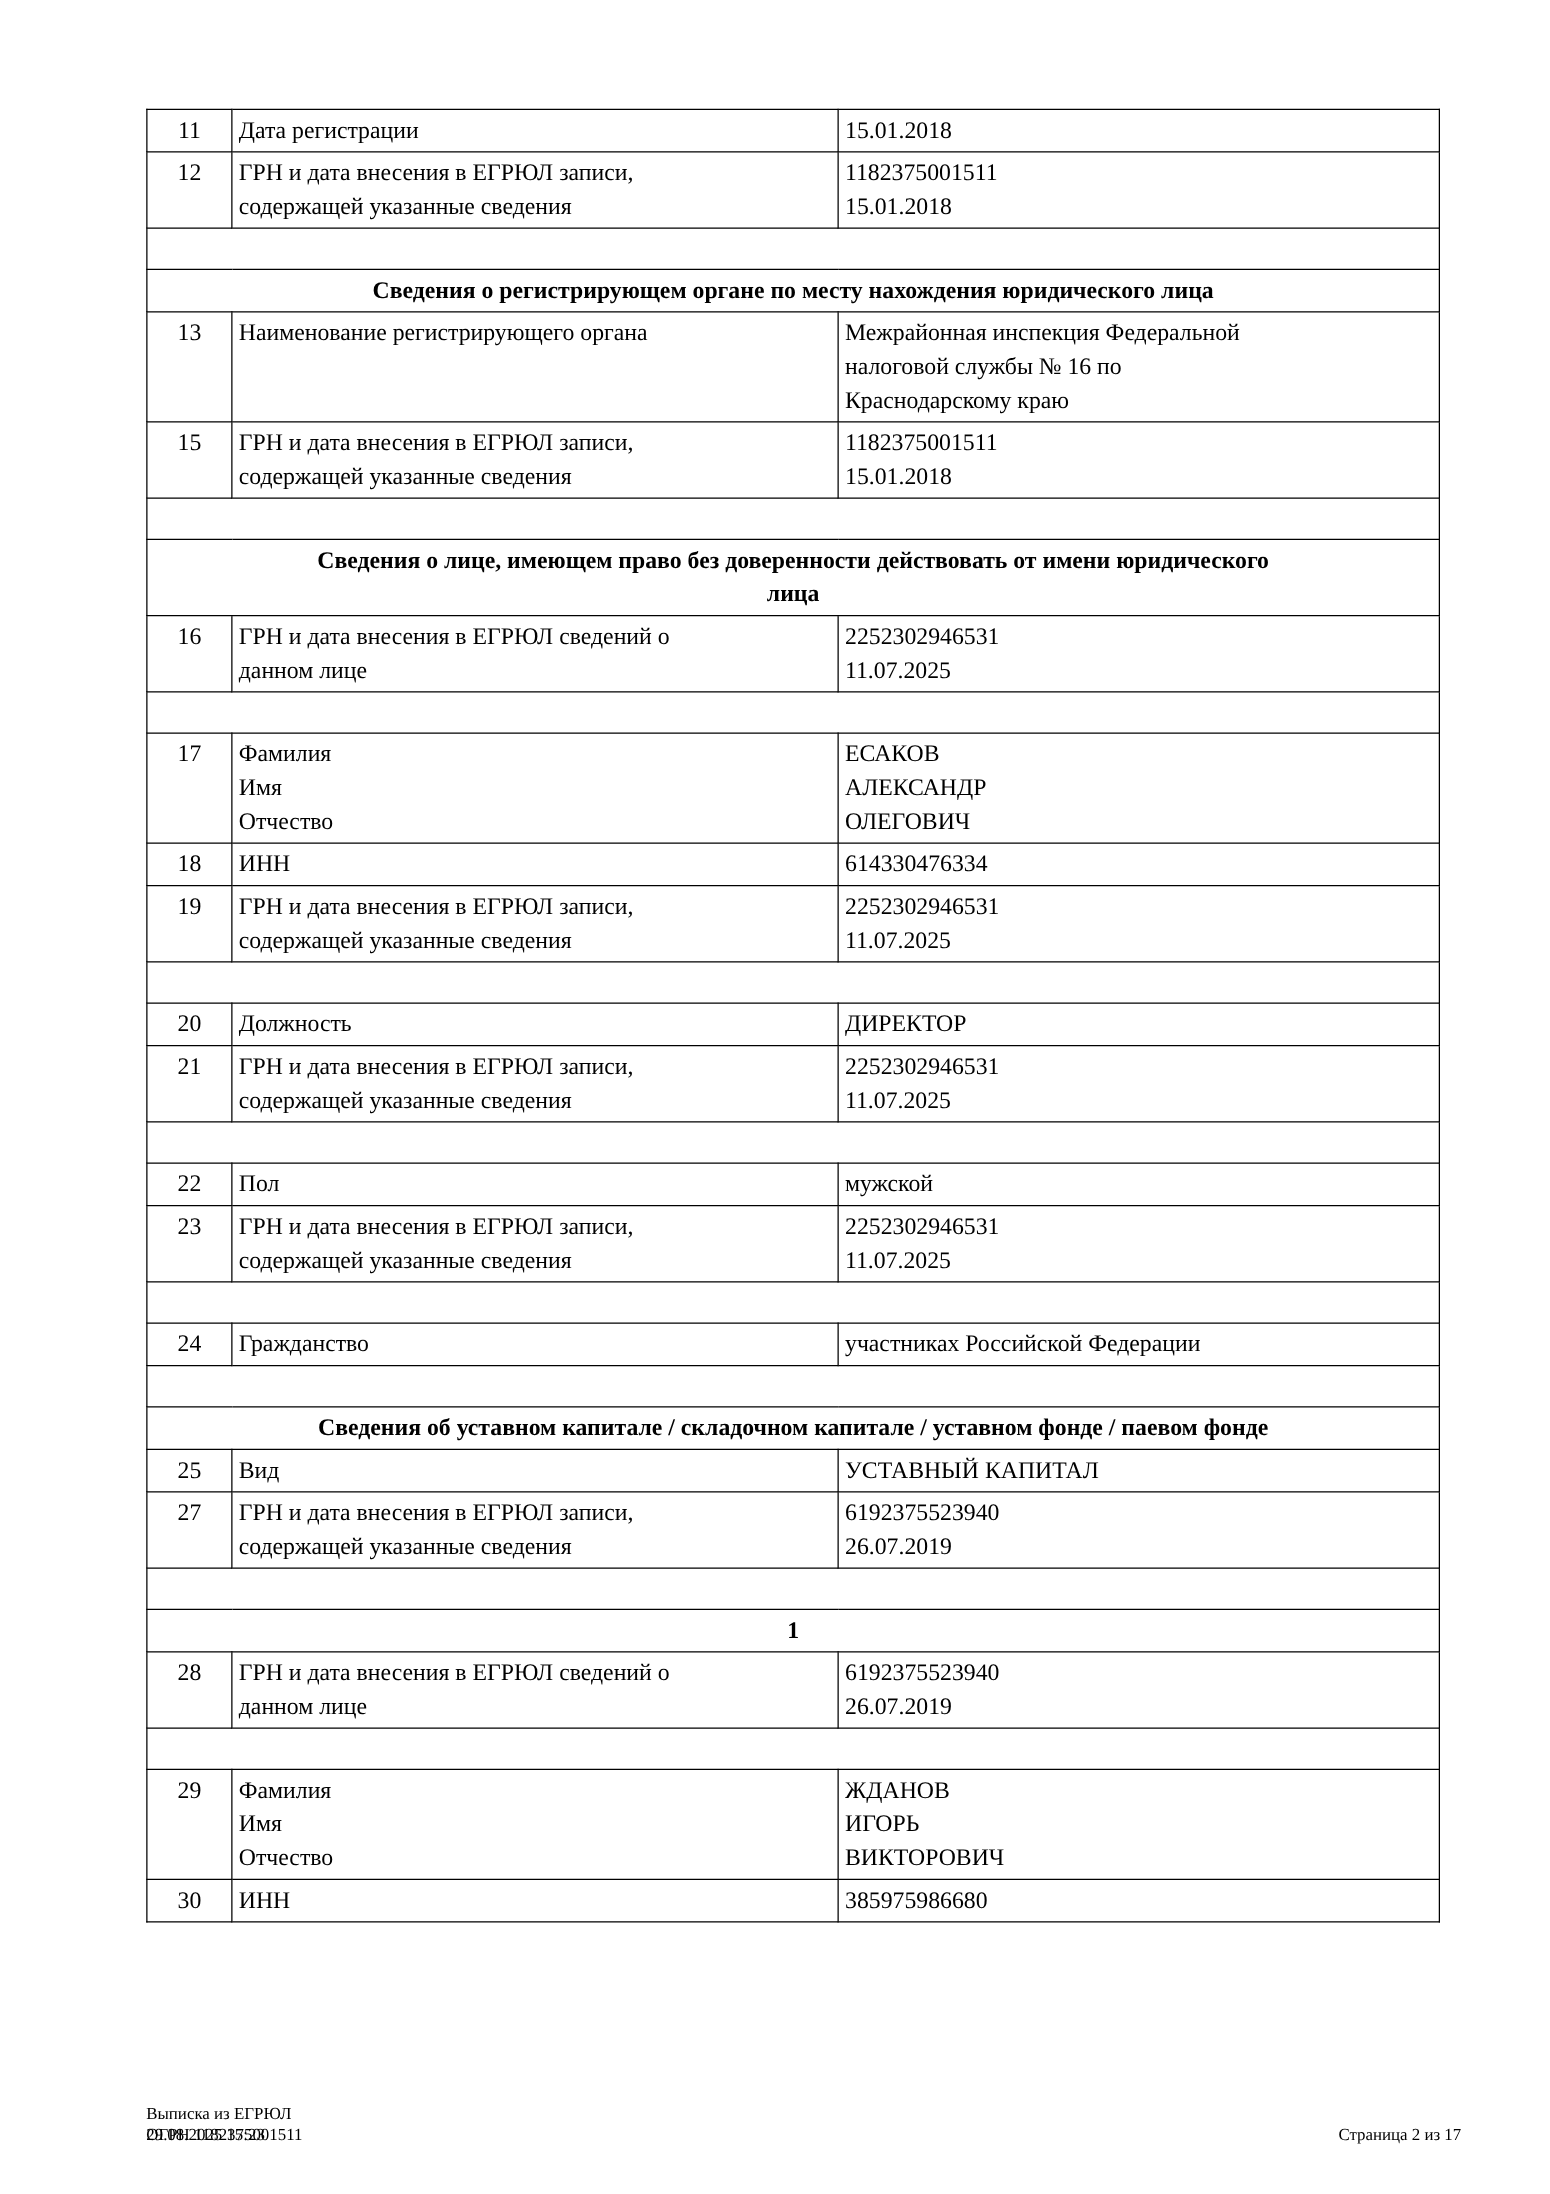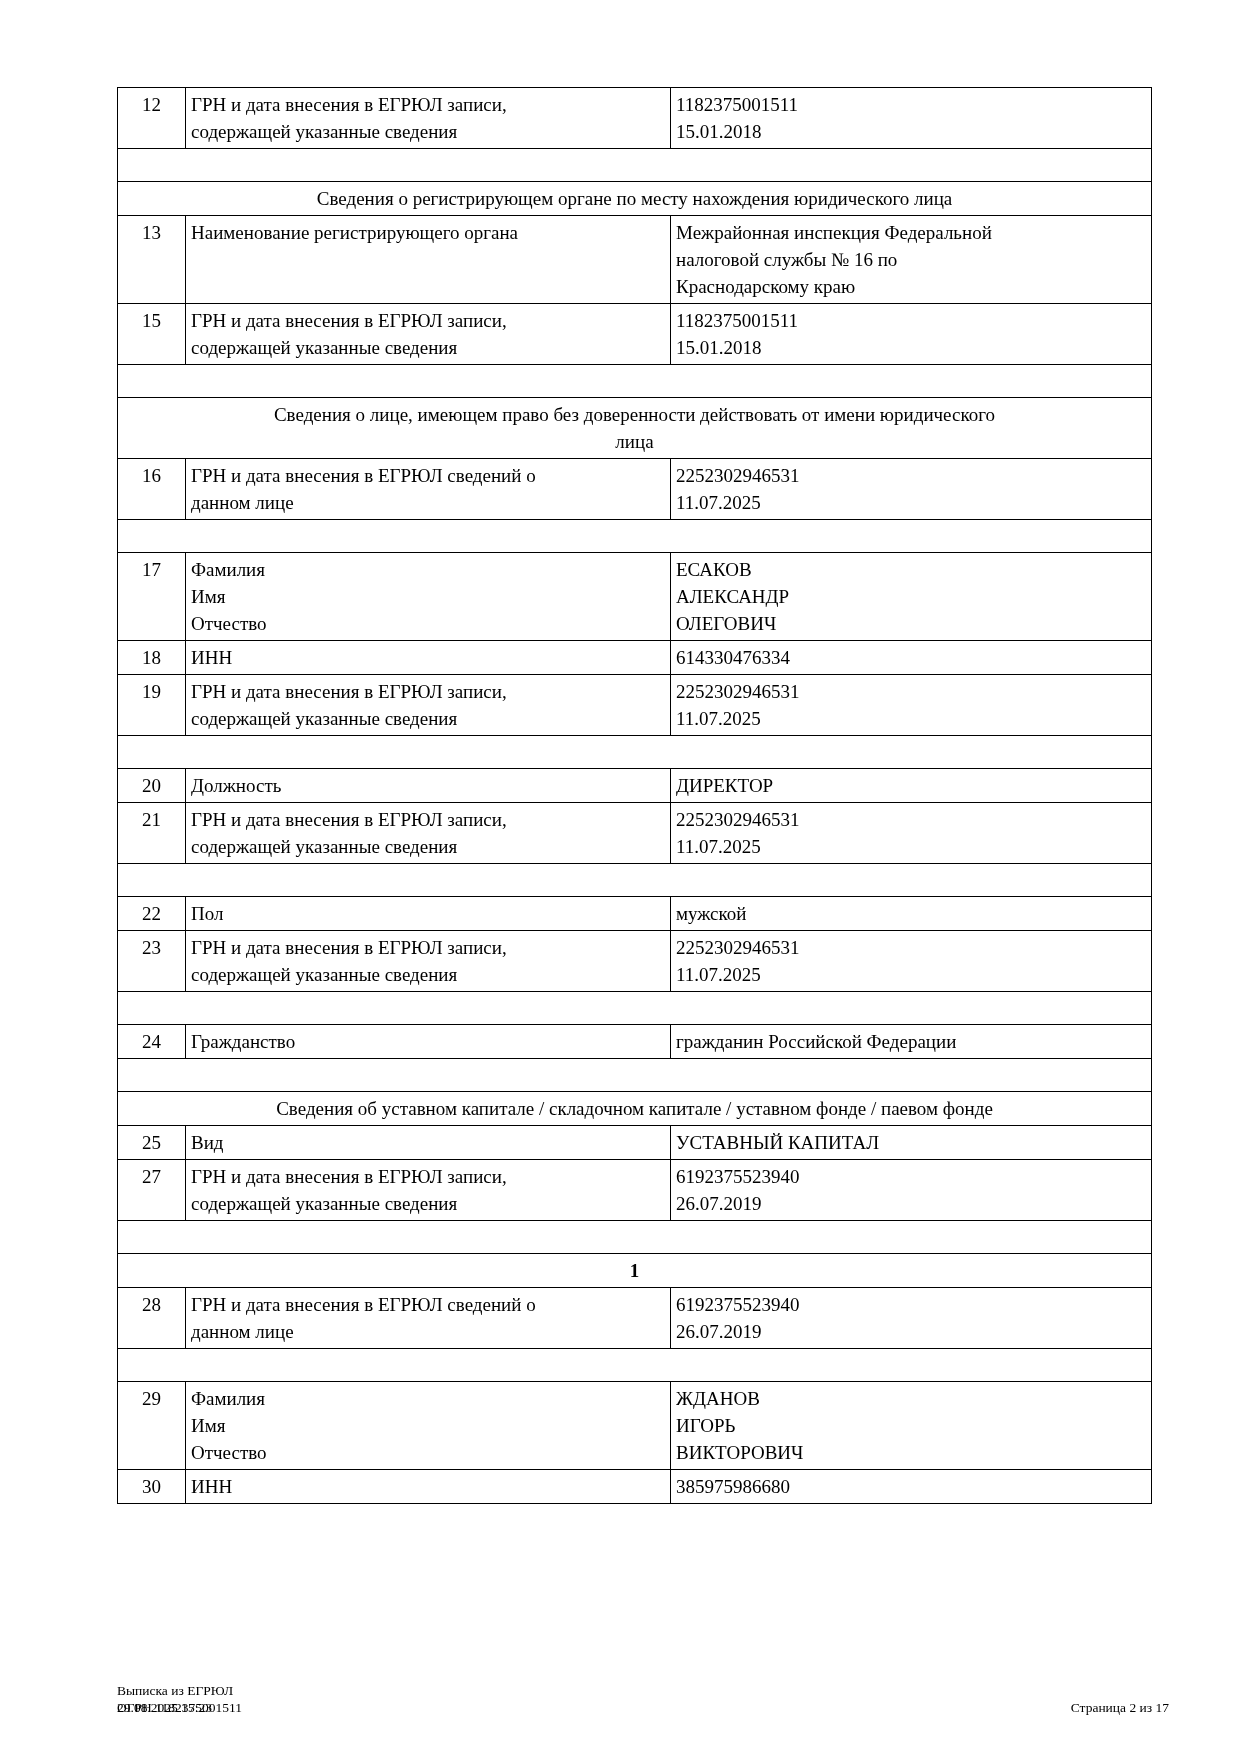--- a/index.html
+++ b/index.html
@@ -17,21 +17,21 @@
     font-size:19px;line-height:27px;
   }
   table.egrul td{
     border:1.5px solid #000;
     vertical-align:top;
     padding:3px 5px;
     white-space:pre-line;
     overflow:hidden;
   }
   td.cell-num{text-align:center;padding-left:0;padding-right:0;}
-  td.section{font-weight:normal;text-align:center;padding-top:5px;padding-bottom:5px;}
+  td.section{font-weight:bold;text-align:center;padding-top:5px;padding-bottom:5px;}
   td.group{font-weight:bold;text-align:center;padding-top:2px;padding-bottom:2px;}
   td.spacer{height:26px;}
   .footer{
     position:absolute;left:117px;top:1682px;width:1034px;
     font-size:13.5px;line-height:17px;color:#000;
   }
   .footer .f-left{position:absolute;left:0;top:0;}
   .footer .f-center{position:absolute;left:0;top:17px;width:100%;text-align:left;}
   .footer .f-right{position:absolute;right:-18px;top:17px;}
 </style>
@@ -41,20 +41,25 @@
 <div class="page">
 
   <table class="egrul">
     <colgroup>
       <col style="width:68px">
       <col style="width:485px">
       <col style="width:481px">
     </colgroup>
     <tbody>
         <tr>
+          <td class="cell-num">11</td>
+          <td class="cell-label">Дата регистрации</td>
+          <td class="cell-value">15.01.2018</td>
+        </tr>
+        <tr>
           <td class="cell-num">12</td>
           <td class="cell-label">ГРН и дата внесения в ЕГРЮЛ записи,
 содержащей указанные сведения</td>
           <td class="cell-value">1182375001511
 15.01.2018</td>
         </tr>
         <tr>
           <td colspan="3" class="spacer"></td>
         </tr>
         <tr>
@@ -141,21 +146,21 @@
 содержащей указанные сведения</td>
           <td class="cell-value">2252302946531
 11.07.2025</td>
         </tr>
         <tr>
           <td colspan="3" class="spacer"></td>
         </tr>
         <tr>
           <td class="cell-num">24</td>
           <td class="cell-label">Гражданство</td>
-          <td class="cell-value">гражданин Российской Федерации</td>
+          <td class="cell-value">участниках Российской Федерации</td>
         </tr>
         <tr>
           <td colspan="3" class="spacer"></td>
         </tr>
         <tr>
           <td colspan="3" class="section">Сведения об уставном капитале / складочном капитале / уставном фонде / паевом фонде</td>
         </tr>
         <tr>
           <td class="cell-num">25</td>
           <td class="cell-label">Вид</td>

